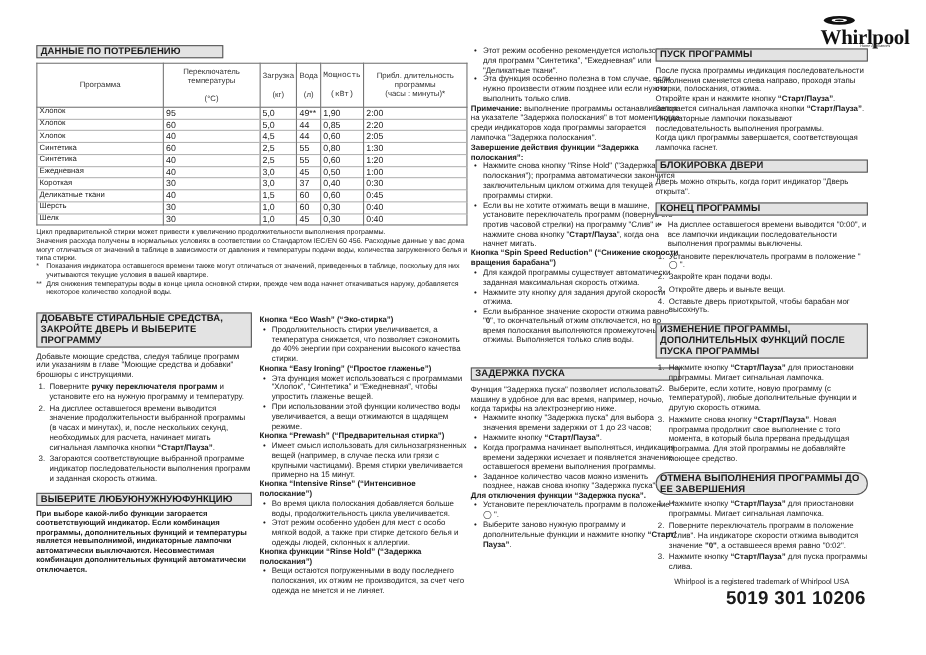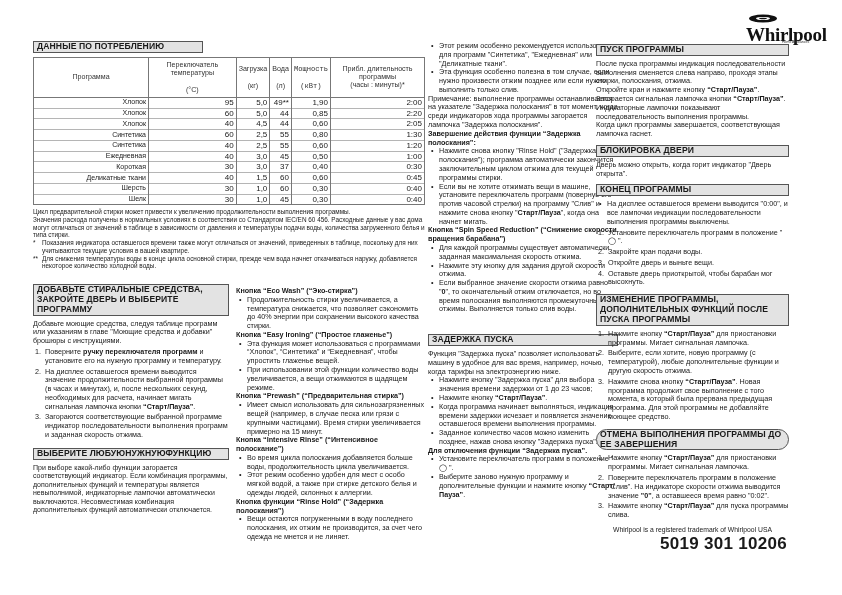--- a/index.html
+++ b/index.html
@@ -1,29 +1,29 @@
 <!DOCTYPE html>
 <html><head>
 <meta charset="utf-8">
 <style>
   * { box-sizing: border-box; margin: 0; padding: 0; }
   html, body { width: 842px; height: 595px; background: #ffffff; overflow: hidden; }
   body { position: relative; font-family: "Liberation Sans", sans-serif; color: #1a1a1a; font-size: 7.2px; line-height: 1.22; }
   .col { position: absolute; }
   .hdr { border: 1px solid #555; background: #e3e3e3; font-weight: bold; font-size: 8.6px; line-height: 1.15; padding: 0 3px; margin: 4px 0 4px 0; letter-spacing: 0.1px; }
   p { margin: 0; }
-  .b { font-weight: normal; }
+  .b { font-weight: bold; }
   .num { display: flex; margin-top: 2px; }
   .num .n { width: 12px; flex: none; padding-left: 2px; }
   .bul { display: flex; }
   .bul .n { width: 11px; flex: none; padding-left: 3px; }
   .fhead { font-weight: bold; }
   table.cons { border-collapse: collapse; width: 392px; font-size: 7.1px; }
   table.cons th { font-weight: normal; border: 1px solid #777; text-align: center; vertical-align: middle; padding: 1px 2px; color: #333; line-height: 1.15; }
-  table.cons td { border-left: 1px solid #777; border-right: 1px solid #777; border-top: 1px solid #b5b5b5; text-align: right; height: 10.7px; padding: 0 2px; font-size: 8px; }
+  table.cons td { border-left: 1px solid #777; border-right: 1px solid #777; border-top: 1px solid #b5b5b5; text-align: left; height: 10.7px; padding: 0 2px; font-size: 8px; }
   table.cons td.prog { font-size: 7px; }
   table.cons tr:last-child td { border-bottom: 1px solid #777; }
   .notes { font-size: 6.4px; line-height: 1.2; color: #222; margin-top: 3px; }
   .notes .star { display: flex; }
   .notes .star .s { width: 9px; flex: none; }
   .logo { position: absolute; left: 746px; top: 14px; width: 80px; height: 30px; }
   .logo-text { position: absolute; left: 0; top: 9px; font-family: "Liberation Serif", serif; font-weight: bold; font-size: 19px; letter-spacing: -0.3px; color: #111; }
   .logo-sub { position: absolute; left: 36px; top: 26px; font-size: 3.5px; color: #333; }
   .logo-swoosh { position: absolute; left: 2px; top: 0; width: 30px; height: 9px; }
   .tm { font-size: 6.8px; text-align: center; margin-top: 6px; }

